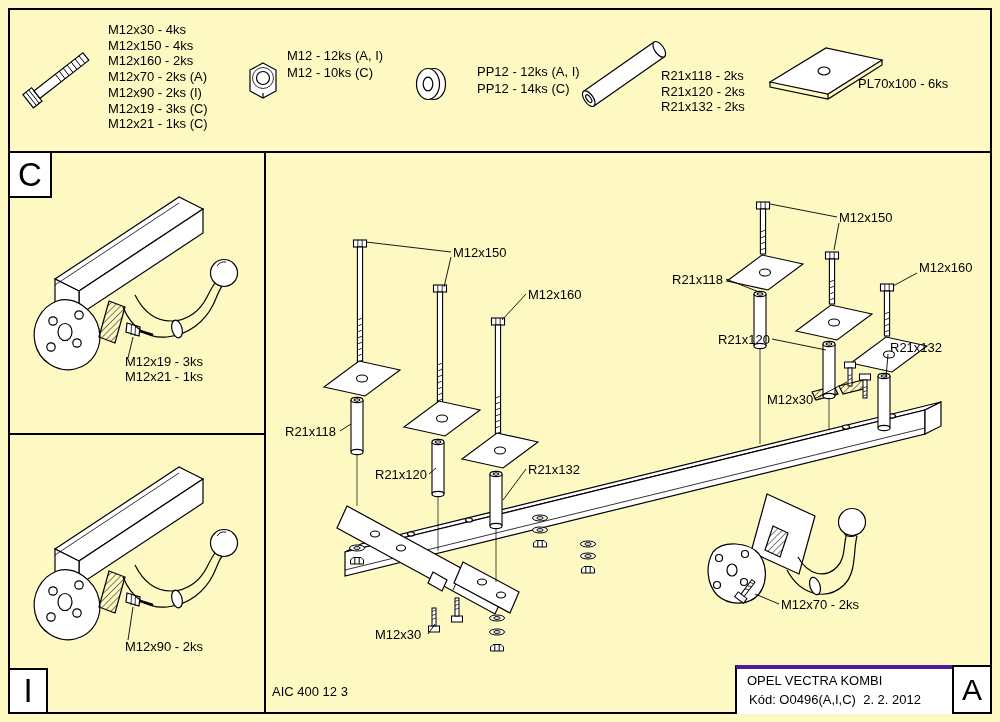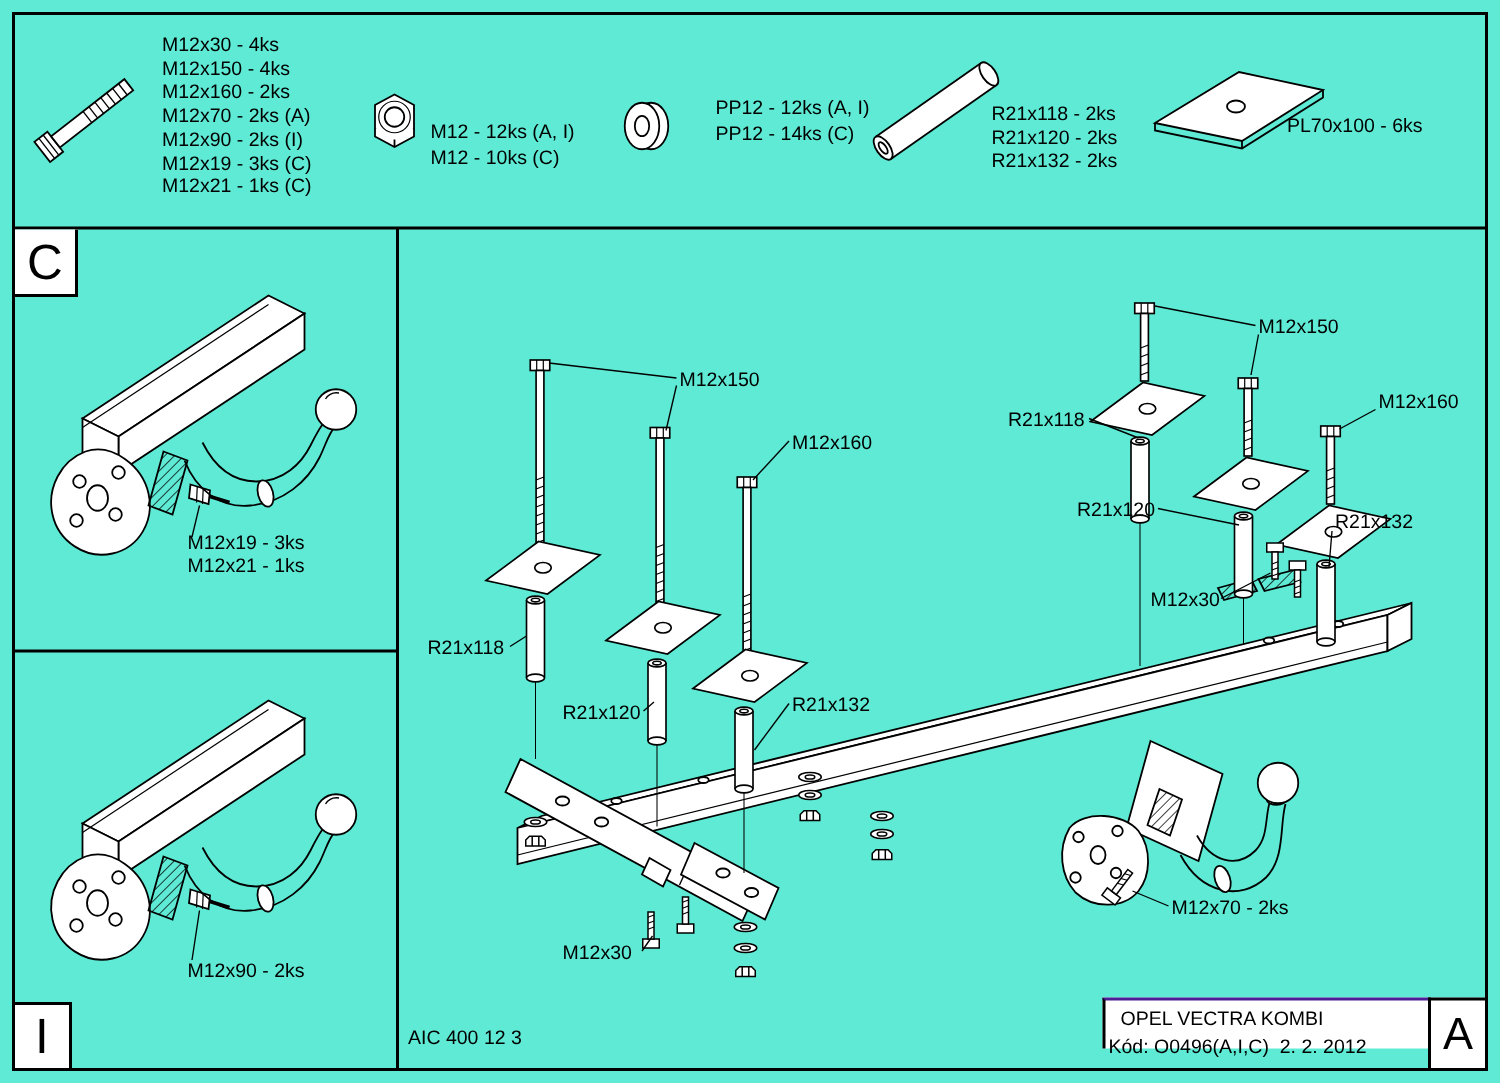--- a/index.html
+++ b/index.html
@@ -1,16 +1,16 @@
 <!DOCTYPE html>
 <html><head>
 <meta charset="utf-8">
 <style>
   html,body{margin:0;padding:0;background:#e8e8e8;}
-  .page{position:relative;width:1000px;height:722px;background:#5eead4;
+  .page{position:relative;width:1000px;height:722px;background:#fef9c3;
         font-family:"Liberation Sans",sans-serif;color:#000;overflow:hidden;}
   .abs{position:absolute;}
   .frame{position:absolute;left:8px;top:8px;width:984px;height:706px;
          border:2px solid #000;box-sizing:border-box;pointer-events:none;}
   .hline{position:absolute;height:2px;background:#000;}
   .vline{position:absolute;width:2px;background:#000;}
   .lbl{font-size:13px;line-height:15.7px;white-space:nowrap;}
   .lbl2{font-size:13px;line-height:16.5px;white-space:nowrap;}
   .letterbox{position:absolute;display:flex;align-items:center;justify-content:center;
              box-sizing:border-box;background:#fff;}
@@ -126,21 +126,21 @@
       <svg width="40" height="44" viewBox="0 0 40 44">
         <g stroke="#000" fill="#fff" stroke-width="1.2">
           <polygon points="20,3 33,10 33,26 20,33 7,26 7,10"></polygon>
           <path d="M7,26 V31 L20,38 L33,31 V26" fill="#fff"></path>
           <line x1="20" y1="33" x2="20" y2="38"></line>
           <circle cx="20" cy="18" r="10.5" fill="none" stroke-width="0.8"></circle>
           <circle cx="20" cy="18" r="6.5"></circle>
         </g>
       </svg>
     </div>
-    <div class="abs" style="left:287px;top:80px">
+    <div class="abs" style="left:287px;top:48px">
       <div class="lbl2">M12 - 12ks (A, I)</div>
       <div class="lbl2">M12 - 10ks (C)</div>
     </div>
 
     <div class="abs" style="left:412px;top:62px">
       <svg width="38" height="44" viewBox="0 0 38 44">
         <g stroke="#000" fill="#fff" stroke-width="1.2">
           <ellipse cx="22" cy="22" rx="11.5" ry="15.5"></ellipse>
           <ellipse cx="16" cy="22" rx="11.5" ry="15.5"></ellipse>
           <ellipse cx="16" cy="22" rx="4.8" ry="6.8"></ellipse>
@@ -328,22 +328,22 @@
       <text x="405" y="130">R21x118</text>
       <text x="451" y="190">R21x120</text>
       <text x="623" y="198">R21x132</text>
       <text x="500" y="250">M12x30</text>
       <text x="514" y="455">M12x70 - 2ks</text>
     </g>
   </svg>
 
   <div class="abs foot" style="left:272px;top:684px">AIC 400 12 3</div>
 
-  <div class="abs" style="left:735px;top:665px;width:217px;height:34px;border-top:2px solid #4c1d95;border-left:2px solid #000;box-sizing:border-box;background:#fff;">
+  <div class="abs" style="left:735px;top:665px;width:217px;height:49px;border-top:4px solid #4c1d95;border-left:2px solid #000;box-sizing:border-box;background:#fff;">
     <div class="abs foot" style="left:10px;top:4px">OPEL VECTRA KOMBI</div>
-    <div class="abs foot" style="left:2px;top:23px">Kód: O0496(A,I,C)&nbsp; 2. 2. 2012</div>
+    <div class="abs foot" style="left:12px;top:23px">Kód: O0496(A,I,C)&nbsp; 2. 2. 2012</div>
   </div>
 
   <div class="letterbox" style="left:952px;top:665px;width:38px;height:47px;border-top:2px solid #000;border-left:2px solid #000;">
     <span class="letter" style="font-size:30px">A</span>
   </div>
 
 </div>
 
 </body></html>

